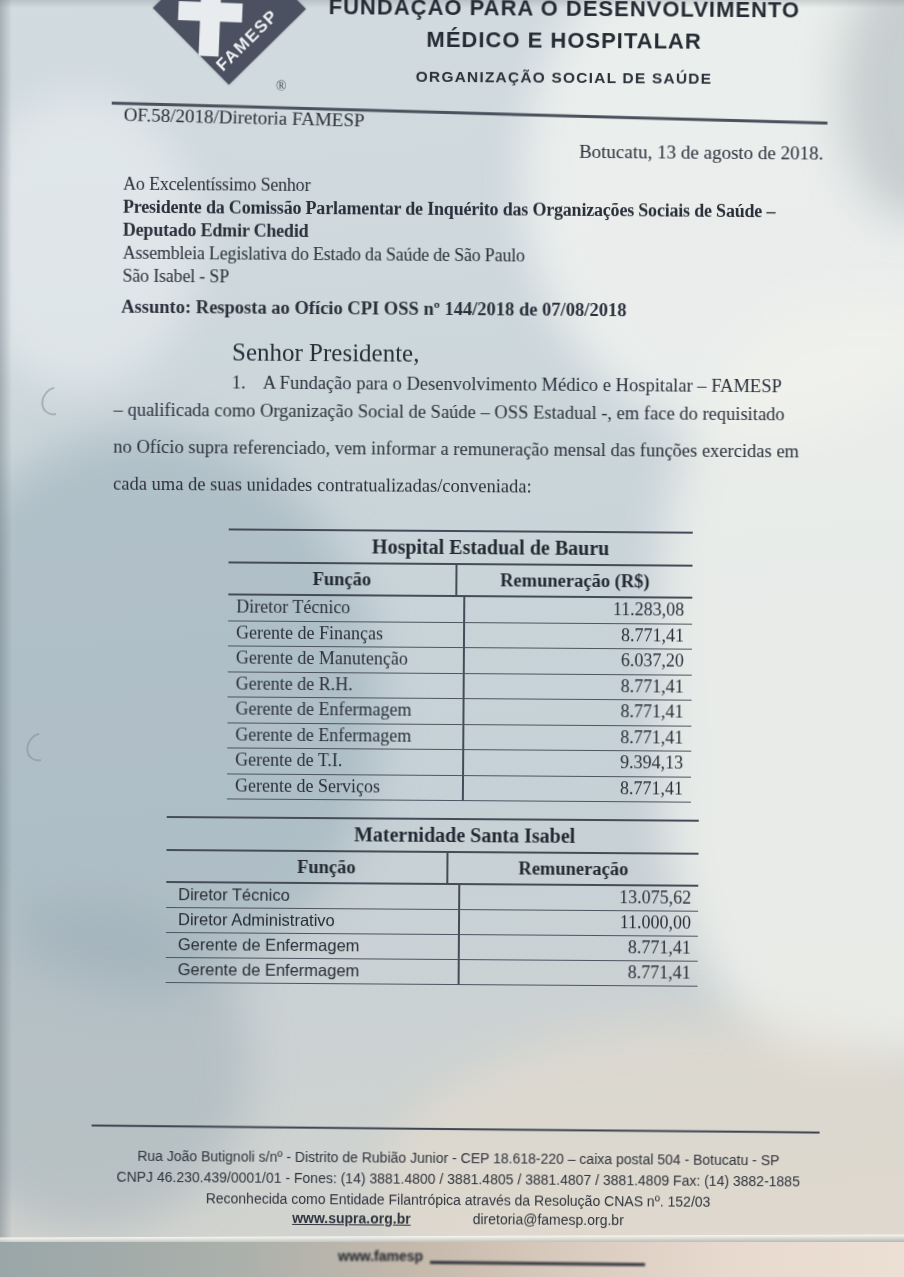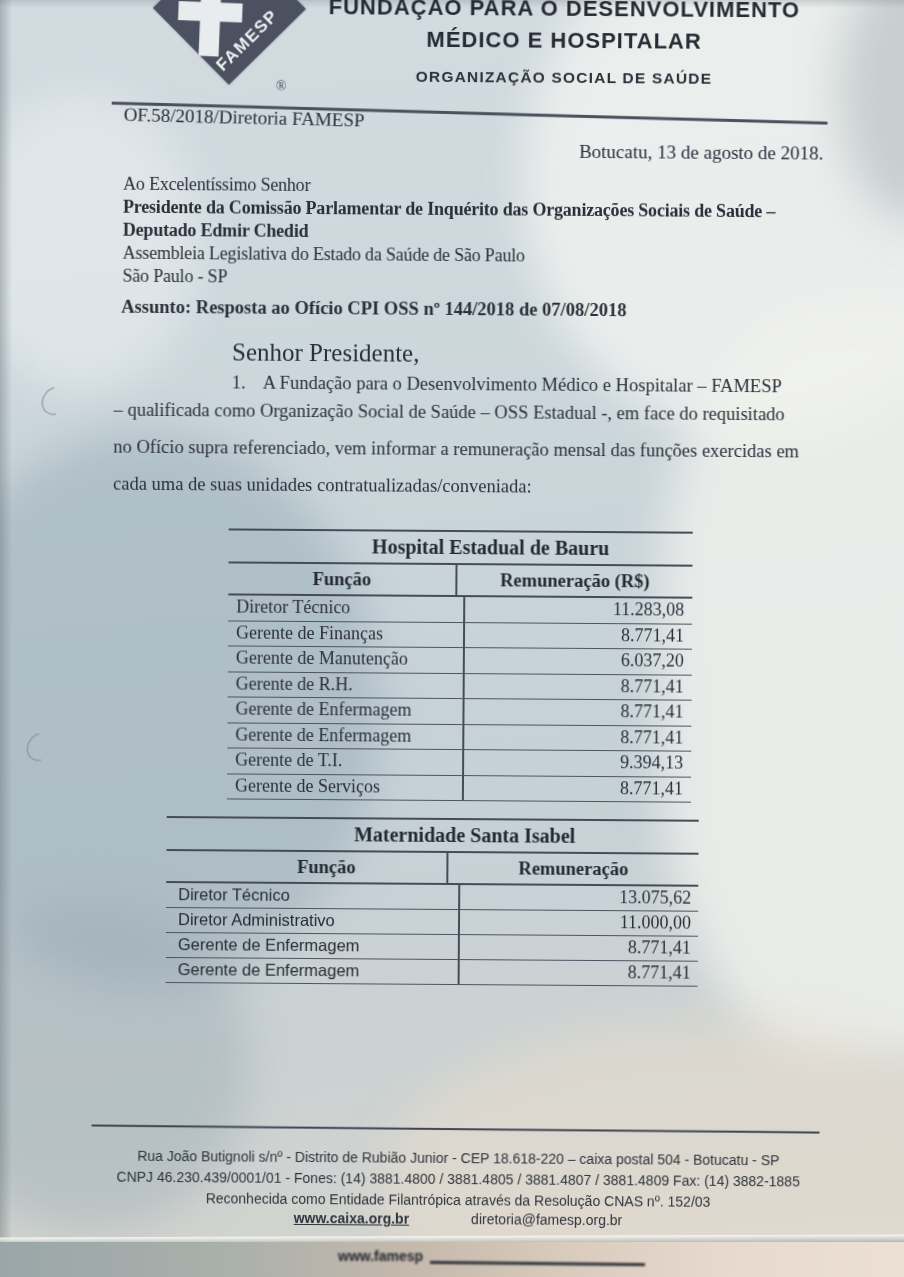--- a/index.html
+++ b/index.html
@@ -124,21 +124,21 @@
     <div class="abs org-sub">ORGANIZAÇÃO SOCIAL DE SAÚDE</div>
 
     <div class="abs rule-top"></div>
     <div class="abs ref">OF.58/2018/Diretoria FAMESP</div>
     <div class="abs date">Botucatu, 13 de agosto de 2018.</div>
 
     <div class="abs addr a1">Ao Excelentíssimo Senhor</div>
     <div class="abs addr a2">Presidente da Comissão Parlamentar de Inquérito das Organizações Sociais de Saúde –</div>
     <div class="abs addr a3">Deputado Edmir Chedid</div>
     <div class="abs addr a4">Assembleia Legislativa do Estado da Saúde de São Paulo</div>
-    <div class="abs addr a5">São Paulo - SP</div>
+    <div class="abs addr a5">São Isabel - SP</div>
 
     <div class="abs subject">Assunto: Resposta ao Ofício CPI OSS nº 144/2018 de 07/08/2018</div>
 
     <div class="abs greet">Senhor Presidente,</div>
     <div class="abs item">
       <span class="num">1.</span><span>A Fundação para o Desenvolvimento Médico e Hospitalar – FAMESP</span>
     </div>
     <div class="abs para p2">– qualificada como Organização Social de Saúde – OSS Estadual -, em face do requisitado</div>
     <div class="abs para p3">no Ofício supra referenciado, vem informar a remuneração mensal das funções exercidas em</div>
     <div class="abs para p4">cada uma de suas unidades contratualizadas/conveniada:</div>
@@ -205,21 +205,21 @@
           <div class="tc1">Gerente de Enfermagem</div>
           <div class="tc2">8.771,41</div>
         </div>
     </div>
 
     <div class="abs rule-footer"></div>
     <div class="abs foot f1">Rua João Butignoli s/nº - Distrito de Rubião Junior - CEP 18.618-220 – caixa postal 504 - Botucatu - SP</div>
     <div class="abs foot f2">CNPJ 46.230.439/0001/01 - Fones: (14) 3881.4800 / 3881.4805 / 3881.4807 / 3881.4809   Fax: (14) 3882-1885</div>
     <div class="abs foot f3">Reconhecida como Entidade Filantrópica através da Resolução CNAS nº. 152/03</div>
     <div class="abs foot f-links">
-      <span class="site">www.caixa.org.br</span>
+      <span class="site">www.supra.org.br</span>
       <span>diretoria@famesp.org.br</span>
     </div>
   </div>
 
   <div class="strip paper-edge"></div>
   <div class="strip next-sheet"></div>
   <div class="next-sheet-text">www.famesp</div>
   <div class="next-sheet-smear"></div>
 
 </div>

